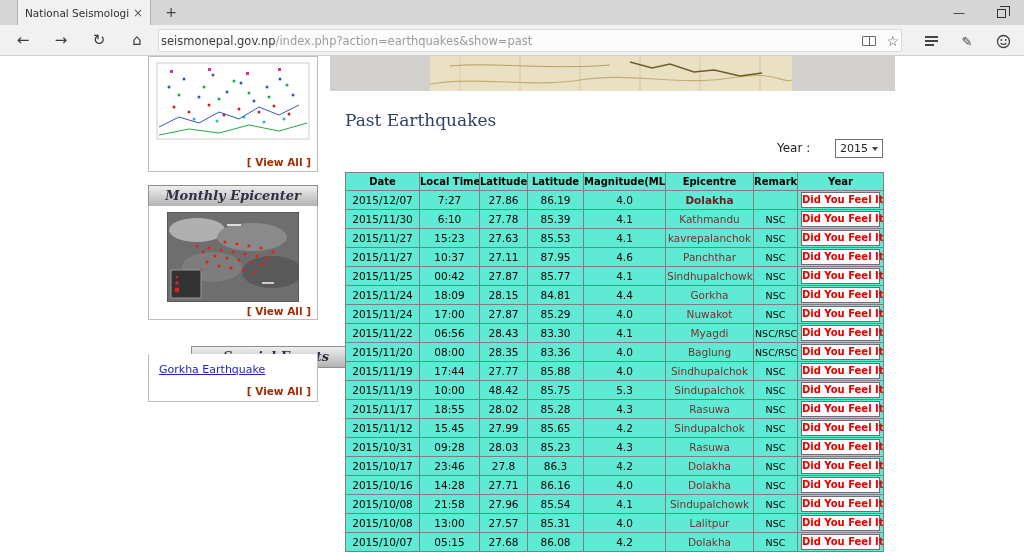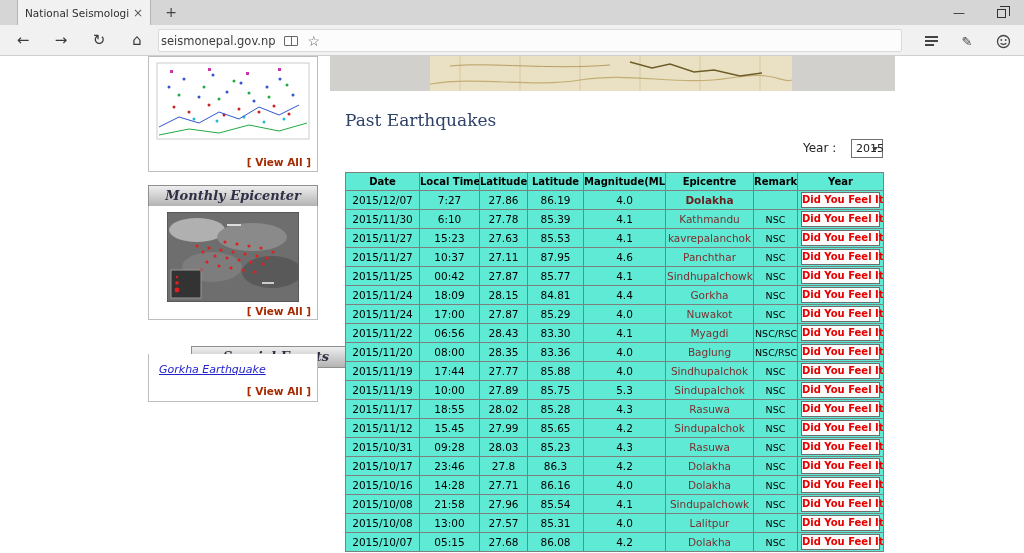--- a/index.html
+++ b/index.html
@@ -61,30 +61,30 @@
   .side-header { position:absolute; left:148px; width:170px; height:22px;
     background:linear-gradient(#eeeeee,#b3b3b3); border:1px solid #8f8f8f;
     text-align:center; font-family:"DejaVu Serif", serif; font-style:italic; font-weight:bold;
     font-size:13px; color:#2f2f45; line-height:20px; }
   .hdr-map { top:185px; } .hdr-events { top:346px;margin-left:43px; }
   .view-all { position:absolute; right:6px; font-size:10.5px; font-weight:bold; color:#a62b00;
     cursor:pointer; text-decoration:none; }
   .va-seis { bottom:3px; } .va-map { bottom:2px; } .va-events { bottom:4px; }
   .thumb-seis { position:absolute; left:0; top:0; cursor:pointer; }
   .thumb-map { position:absolute; left:18px; top:6px; cursor:pointer; }
-  .event-link { position:absolute; left:10px; top:9px; font-size:11px; font-style:italic;
+  .event-link { position:absolute; left:10px; top:9px; font-size:11px; 
     color:#2222cc; text-decoration:underline; cursor:pointer; }
 
   
   .page-title { position:absolute; left:345px; top:110px; font-family:"DejaVu Serif", serif;
     font-size:17px; color:#2e4169; }
   .year-row { position:absolute; left:345px; top:139px; width:538px; text-align:right;
     font-size:12px; color:#222; }
-  .select-box { display:inline-block; position:relative; width:32px; height:19px;
-    border:1px solid #707070; background:#fff; margin-left:11px; vertical-align:middle;
+  .select-box { display:inline-block; position:relative; width:48px; height:19px;
+    border:1px solid #707070; background:#fff; margin-left:21px; vertical-align:middle;
     font-size:11px; line-height:17px; padding-left:4px; text-align:left; cursor:pointer; }
   .select-caret { position:absolute; right:4px; top:7px; width:0; height:0;
     border-left:3.5px solid transparent; border-right:3.5px solid transparent;
     border-top:4px solid #444; }
 
   .eq-table { position:absolute; left:345px; top:172px; width:538px;
     border-collapse:collapse; table-layout:fixed; background:#5eead4; }
   .eq-table th, .eq-table td { border:1px solid #7f7f7f; overflow:hidden; white-space:nowrap; }
   .eq-table th { font-size:10px; font-weight:bold; color:#000; height:18px; text-align:center; }
   .eq-table td { font-size:10.5px; color:#000; height:18px; text-align:center; padding:0 1px; }
@@ -120,20 +120,21 @@
     </div>
   </div>
 
   <div class="addrbar">
     <div class="nav-btn nav-back">←</div>
     <div class="nav-btn nav-fwd">→</div>
     <div class="nav-btn nav-refresh">↻</div>
     <div class="nav-btn nav-home">⌂</div>
     <div class="url-box">
       <span class="url-domain">seismonepal.gov.np</span>
+      <span class="url-path">/index.php?action=earthquakes&amp;show=past</span>
       <span class="icon-book"></span>
       <span class="star-glyph">☆</span>
     </div>
     <div class="tool-btn hub-pos">
       <span class="icon-hub"></span>
     </div>
     <div class="tool-btn note-pos">
       <span class="icon-pen">✎</span>
     </div>
     <div class="tool-btn smiley-pos">
@@ -412,21 +413,21 @@
           <td>4.0</td>
           <td class="epi">Sindhupalchok</td>
           <td class="rem">NSC</td>
           <td>
             <a class="feel-link">Did You Feel It?</a>
           </td>
         </tr>
         <tr>
           <td>2015/11/19</td>
           <td>10:00</td>
-          <td>27.89</td>
+          <td>48.42</td>
           <td>85.75</td>
           <td>5.3</td>
           <td class="epi">Sindupalchok</td>
           <td class="rem">NSC</td>
           <td>
             <a class="feel-link">Did You Feel It?</a>
           </td>
         </tr>
         <tr>
           <td>2015/11/17</td>

